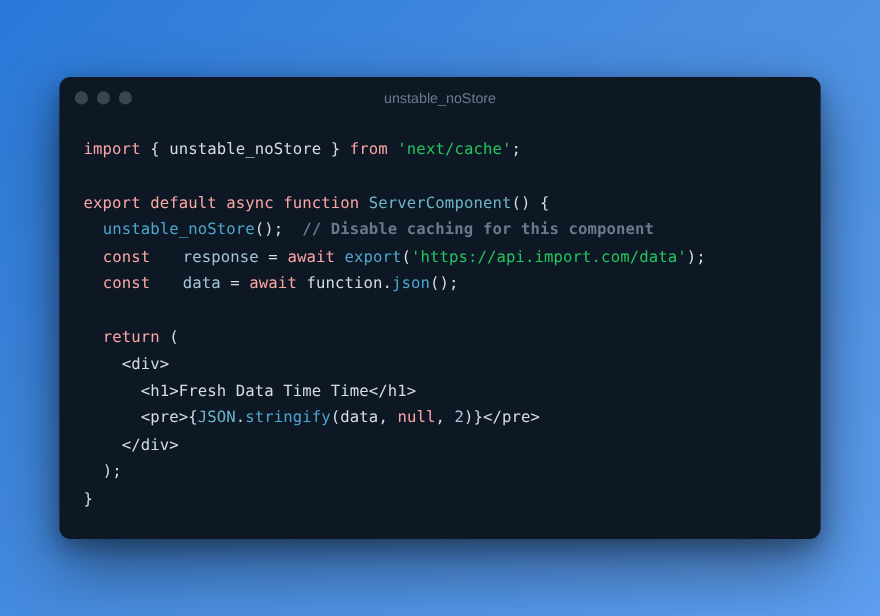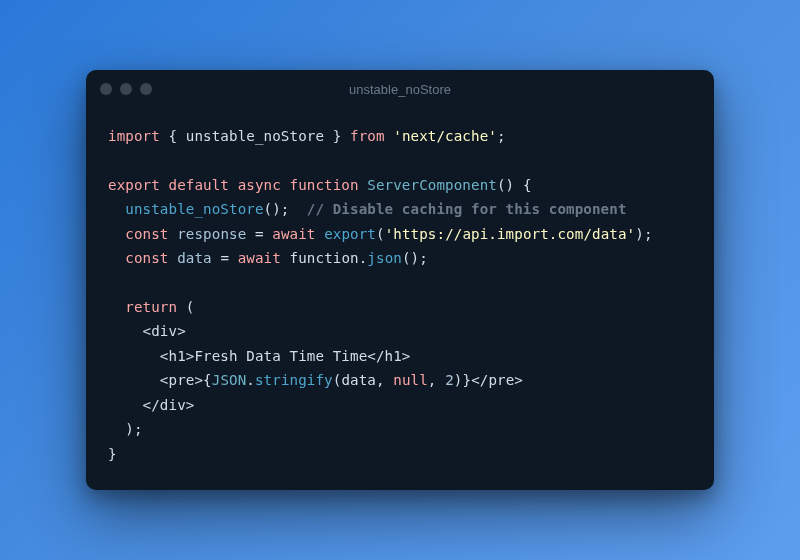--- a/index.html
+++ b/index.html
@@ -7,21 +7,21 @@
       width: 800px;
       height: 560px;
       background: linear-gradient(135deg, #2978d8 0%, #4a8ee0 50%, #5d9eef 100%);
       display: flex;
       align-items: center;
       justify-content: center;
       font-family: 'SF Mono', 'Monaco', 'Consolas', monospace;
       overflow: hidden;
     }
     .window {
-      width: 628px;
+      width: 692px;
       background: #0d1824;
       border-radius: 10px;
       box-shadow: 0 25px 60px rgba(0,0,0,0.45), 0 8px 20px rgba(0,0,0,0.3);
       overflow: hidden;
     }
     .titlebar {
       height: 38px;
       display: flex;
       align-items: center;
       padding: 0 14px;
@@ -49,25 +49,25 @@
     .code-area {
       padding: 16px 22px 24px 22px;
       font-size: 14.2px;
       line-height: 1.72;
       color: #d4dde7;
       white-space: pre;
       letter-spacing: 0.1px;
     }
     .kw { color: #fca5a5; }
     .fn { color: #4ea6cf; }
-    .str { color: #fef9c3; }
+    .str { color: #22c55e; }
     .cls { color: #6fb3c8; text-align: right; }
     .cmt { color: #6b7a8a; font-weight: bold; }
     .punc { color: #d4dde7; }
-    .param { color: #a8c4d8; }
+    .param { color: #a8c4d8; margin-left: 21px; }
     .num { color: #a8c4d8; }
     .tag { color: #d4dde7; }
   </style>
 </head>
 <body>
 
 <div class="window">
   <div class="titlebar">
     <div class="traffic-lights">
       <div class="traffic-light"></div>

